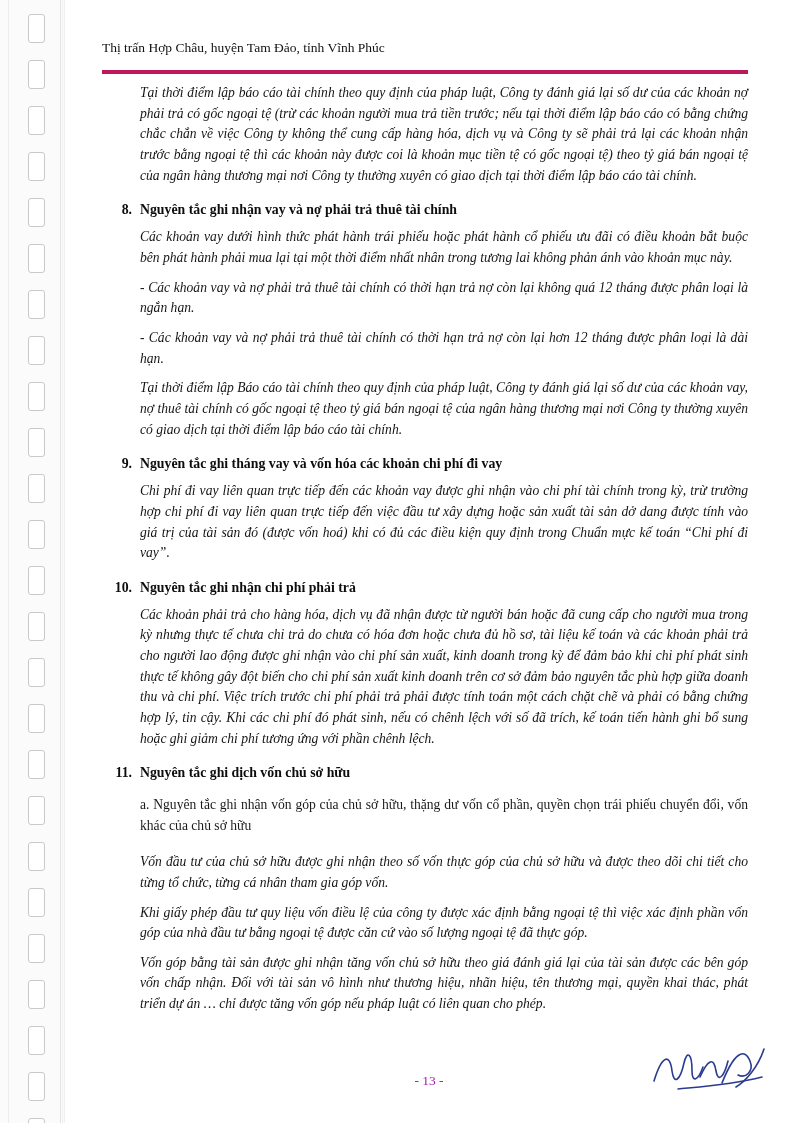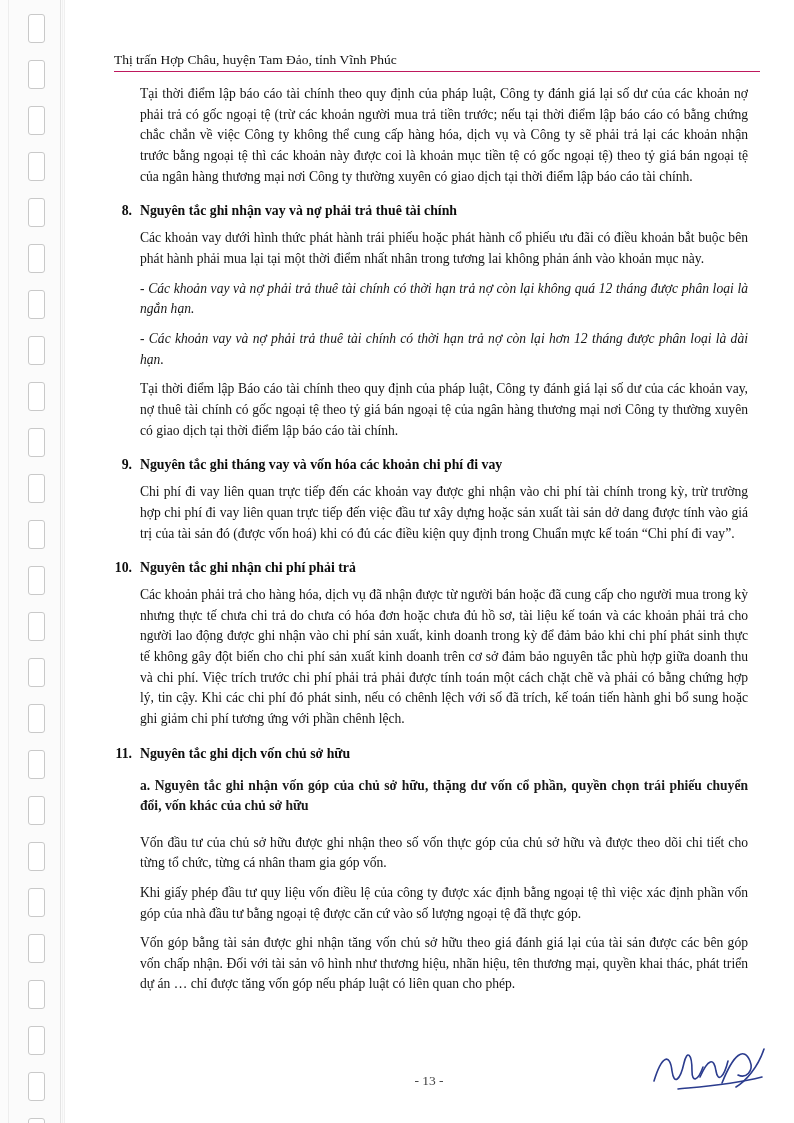--- a/index.html
+++ b/index.html
@@ -70,35 +70,36 @@
     font-family: "Liberation Serif", serif;
     font-weight: bold;
     font-size: 15.5px;
     letter-spacing: 0.2px;
     color: #111111;
     margin: 0 0 1px 0;
   }
   .company-address {
     font-size: 13.5px;
     color: #111111;
-    margin: 12px;
-    padding-bottom: 3px;
-    border-bottom: 1px solid #be185d;
+    margin: 0;
+    padding-bottom: 14px;
+    border-bottom: 4px solid #be185d;
     width: 100%;
   }
 
   .body-text {
     font-size: 13.6px;
     line-height: 1.52;
     text-align: justify;
     margin: 9px 0 0 0;
     color: #141414;
   }
   .indent {
     padding-left: 38px;
+    font-style: italic;
   }
 
   .section {
     margin-top: 14px;
   }
   .section-heading {
     display: flex;
     align-items: flex-start;
     font-weight: bold;
     font-size: 13.8px;
@@ -110,42 +111,42 @@
     width: 30px;
     text-align: right;
     padding-right: 8px;
     flex: none;
   }
   .section-title {
     flex: 1;
   }
 
   .sub-heading {
-    font-weight: bold;
+    font-weight: normal;
     font-size: 13.6px;
     line-height: 1.5;
     padding-left: 38px;
     margin-top: 14px;
     margin-bottom: 16px;
     text-align: justify;
   }
 
   .dash-item {
     padding-left: 38px;
     font-style: italic;
   }
 
   .footer {
     position: absolute;
     bottom: 34px;
     left: 0;
     width: 730px;
     text-align: center;
     font-size: 13.5px;
-    color: #404040;
+    color: #a21caf;
   }
 
   .signature {
     position: absolute;
     right: 26px;
     bottom: 22px;
     width: 120px;
     height: 64px;
     color: #2b3c8e;
     pointer-events: none;

